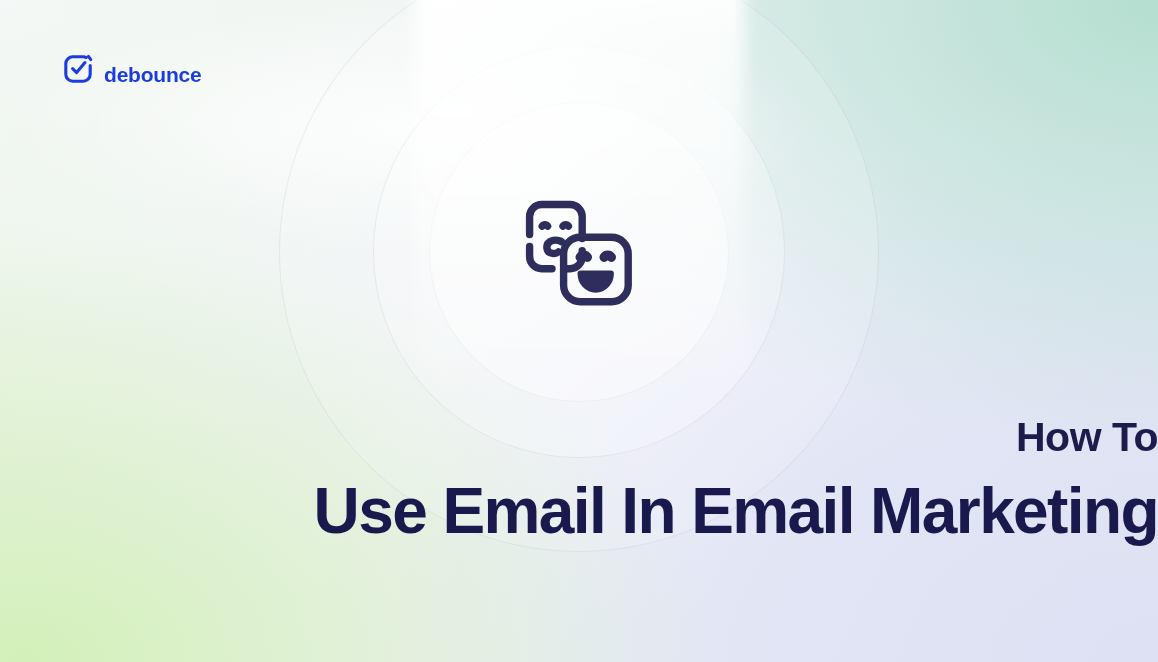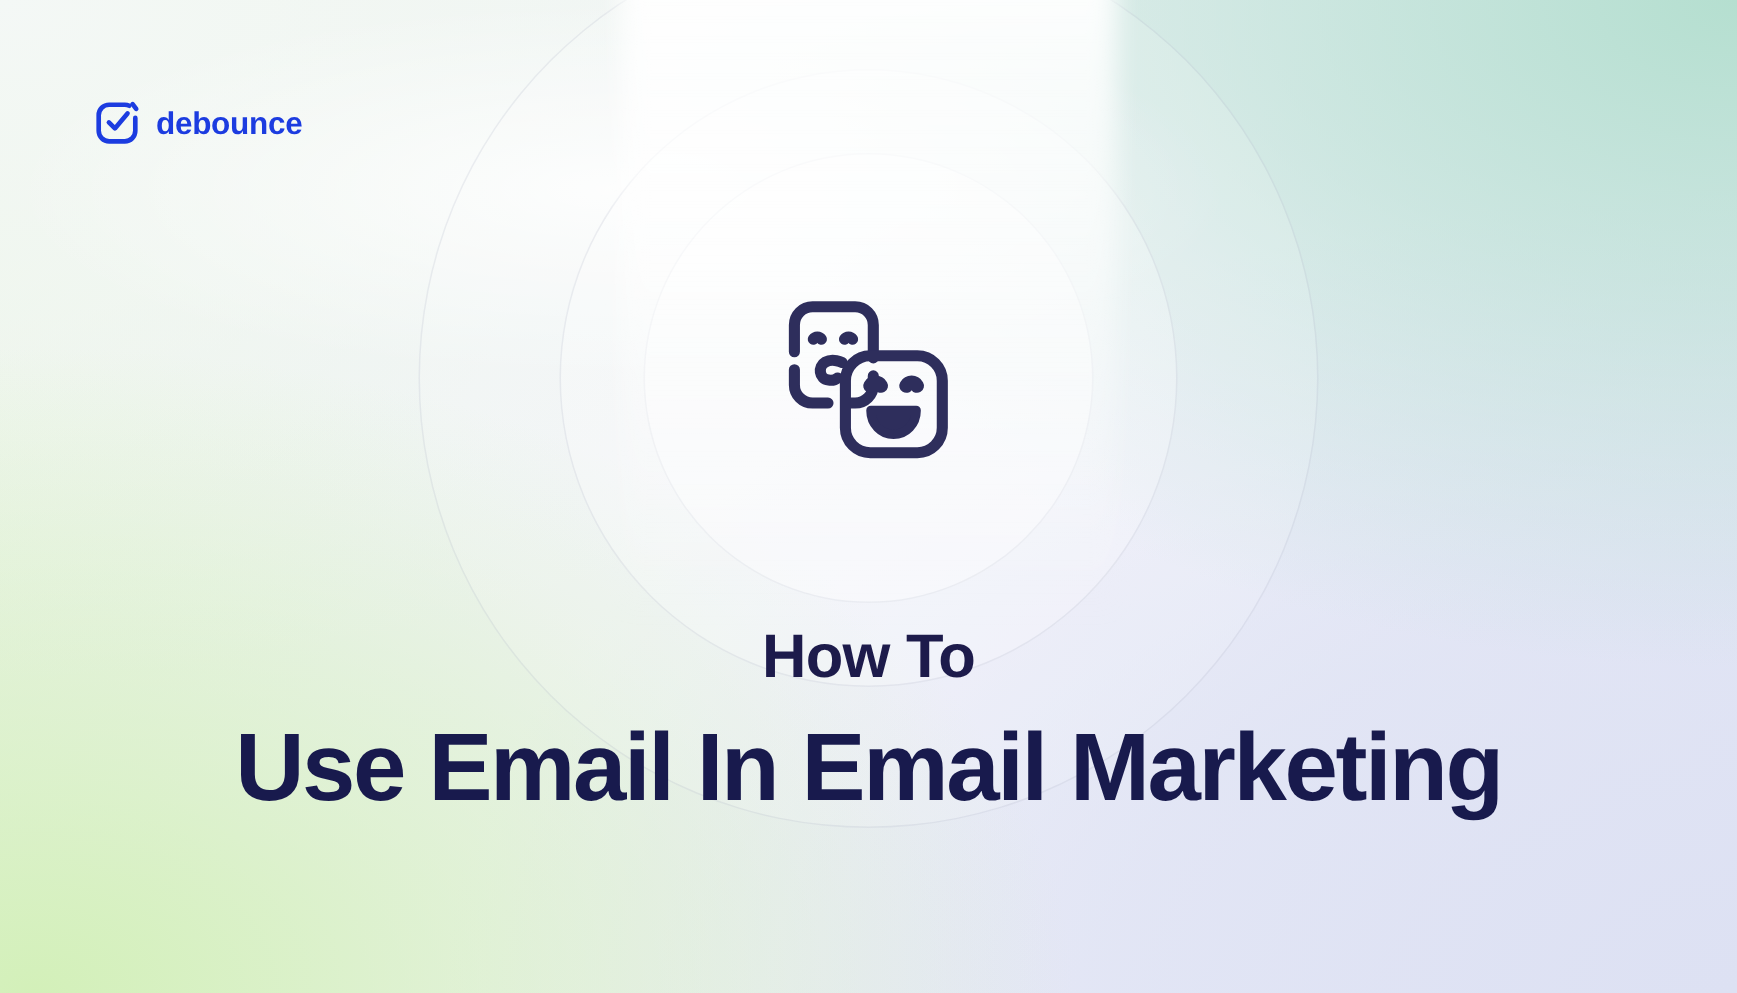--- a/index.html
+++ b/index.html
@@ -44,38 +44,38 @@
   
   .beam{
     position:absolute; left:50%; top:-20px;
     width:330px; height:430px;
     transform:translateX(-50%);
     background:linear-gradient(180deg, rgba(255,255,255,0.95) 0%, rgba(255,255,255,0.55) 45%, rgba(255,255,255,0) 100%);
     filter:blur(8px);
   }
   
   #logo{
-    position:absolute; left:62px; top:66px;
-    display:flex; align-items:center; gap:10px;
+    position:absolute; left:62px; top:53px;
+    display:flex; align-items:flex-end; gap:10px;
   }
   #logo .mark{ width:32px; height:32px; display:block; }
   #logo .wordmark{
     font-size:21px; font-weight:600; letter-spacing:-0.2px;
     color:#1c3ce0; line-height:1;
   }
   
   #hero-icon{
     position:absolute; left:50%; top:252px;
     transform:translate(-50%,-50%);
     width:108px; height:108px;
   }
   
   #titles{
     position:absolute; left:0; right:0; top:415px;
-    text-align:center;
+    text-align:right;
   }
   #kicker{
     font-size:41px; font-weight:700; letter-spacing:-0.5px;
     color:#1d1b4b; line-height:1.12;
   }
   #headline{
     margin-top:16px;
     font-size:64px; font-weight:700; letter-spacing:-1.6px;
     color:#181a4d; line-height:1.08;
     white-space:nowrap;

